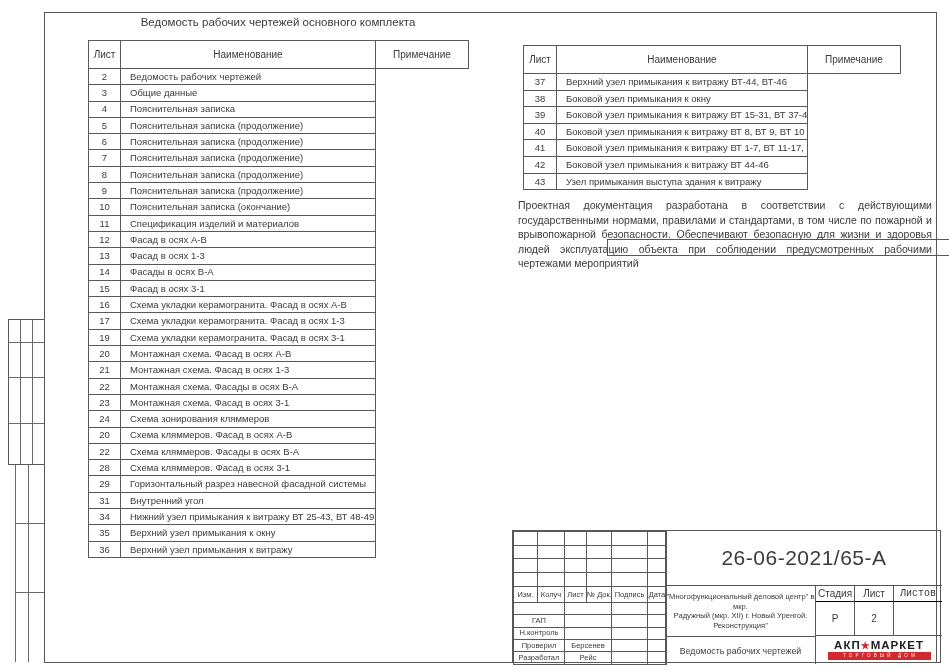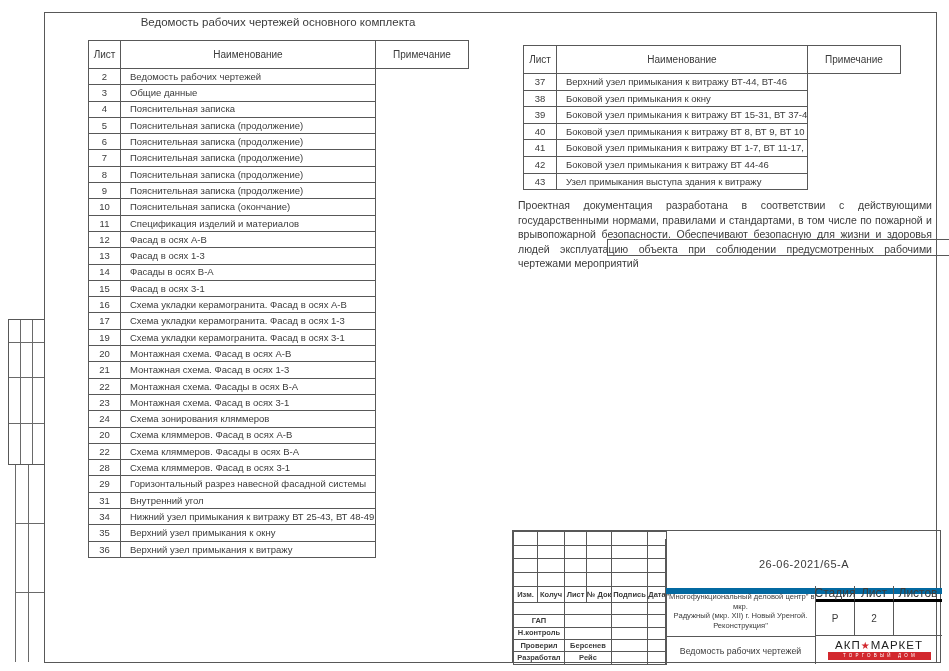--- a/index.html
+++ b/index.html
@@ -32,40 +32,40 @@
   #tableRight{left:523px;top:45px;width:377px;}
   #tableRight td{height:15.6px;}
 
   .note{
     position:absolute;left:518px;top:198px;width:414px;
     font-size:10.5px;line-height:14.6px;text-align:justify;text-align-last:left;color:#3b3b3b;
   }
 
   
   .stamp{position:absolute;left:512px;top:530px;width:429px;height:133px;border:1.5px solid #585858;box-sizing:border-box;}
-  table.revgrid{border-collapse:collapse;table-layout:fixed;position:absolute;left:0;top:0;width:153px;height:133px;font-weight:bold;}
+  table.revgrid{border-collapse:collapse;table-layout:fixed;position:absolute;left:0;top:0;width:153px;height:133px;}
   table.revgrid td{border:1px solid #585858;font-size:7.5px;padding:0;text-align:center;white-space:nowrap;overflow:hidden;line-height:1;}
   tr.revrow{height:13.7px;}
   tr.revhead{height:16px;}
   tr.rolerow{height:12.4px;}
-  .docnum{position:absolute;left:152px;top:8px;width:277px;height:55px;border-left:1px solid #585858;border-bottom:6px solid #0369a1;
-    box-sizing:border-box;display:flex;align-items:center;justify-content:center;font-size:11px;letter-spacing:0.5px;}
+  .docnum{position:absolute;left:152px;top:0;width:277px;height:55px;border-left:1px solid #585858;border-bottom:1px solid #0369a1;
+    box-sizing:border-box;display:flex;align-items:center;justify-content:center;font-size:21px;letter-spacing:0.5px;}
   .project{position:absolute;left:152px;top:55px;width:151px;height:50px;border-left:1px solid #585858;border-right:1px solid #585858;
     box-sizing:border-box;display:flex;flex-direction:column;align-items:center;justify-content:center;font-size:7.6px;line-height:9.5px;text-align:center;}
   .doctitle{position:absolute;left:152px;top:105px;width:151px;height:28px;border-left:1px solid #585858;border-right:1px solid #585858;border-top:1px solid #585858;
     box-sizing:border-box;display:flex;align-items:center;justify-content:center;font-size:8.8px;}
   .slh{position:absolute;left:303px;top:55px;width:126px;height:16px;display:flex;}
-  .slh div{border-bottom:3px solid #000000;border-right:1px solid #585858;box-sizing:border-box;font-size:12px;display:flex;align-items:center;justify-content:center;}
-  .slh div:last-child{border-right:none;}
+  .slh div{border-bottom:1px solid #000000;border-right:1px solid #585858;box-sizing:border-box;font-size:10px;display:flex;align-items:center;justify-content:center;}
+  .slh div:last-child{border-right:none;font-family:Liberation Mono, monospace;}
   .slv{position:absolute;left:303px;top:71px;width:126px;height:34px;display:flex;}
   .slv div{border-bottom:1px solid #585858;border-right:1px solid #585858;box-sizing:border-box;font-size:10px;display:flex;align-items:center;justify-content:center;}
   .slv div:last-child{border-right:none;}
   .c-stage{width:39px;} .c-sheet{width:39px;} .c-sheets{width:48px;flex:1;}
   .logocell{position:absolute;left:303px;top:105px;width:126px;height:28px;display:flex;flex-direction:column;align-items:center;justify-content:center;}
-  .logoname{font-size:11.5px;font-weight:normal;letter-spacing:1px;color:#1d1d1d;line-height:1;}
+  .logoname{font-size:11.5px;font-weight:bold;letter-spacing:1px;color:#1d1d1d;line-height:1;}
   .logoname .star{color:#d2282e;font-size:10px;}
   .logobar{margin-top:1px;background:#d2282e;color:#ffffff;font-size:4.5px;letter-spacing:3.2px;line-height:1;padding:2px 0 1.5px 3px;width:103px;text-align:center;box-sizing:border-box;}
 </style>
 </head>
 <body>
 
 <div class="page">
   <div class="frame"></div>
 
   <div class="mblockA">

